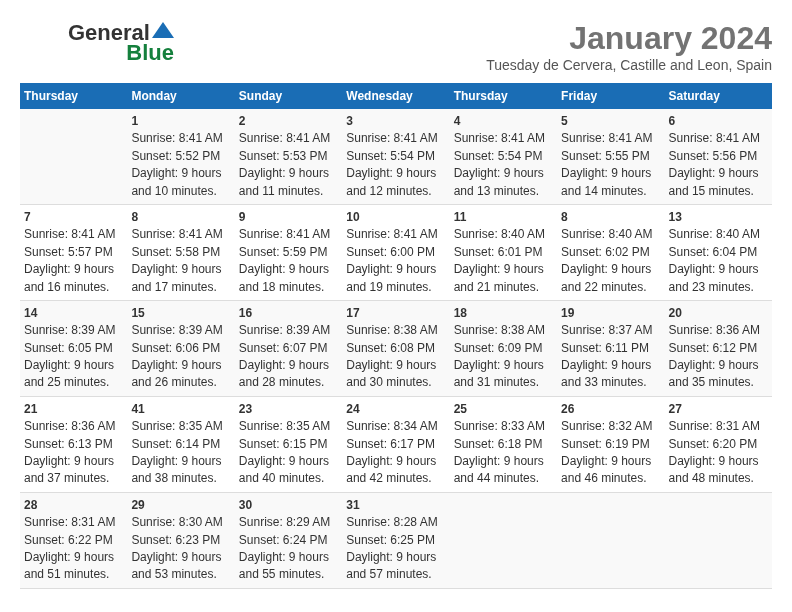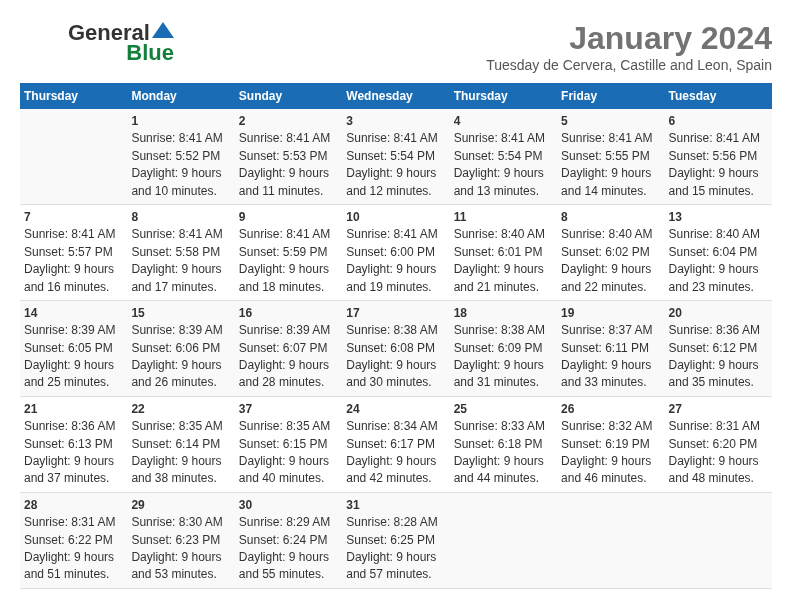--- a/index.html
+++ b/index.html
@@ -93,21 +93,21 @@
 <table>
   <thead>
     <tr>
 
     <th>Thursday</th>
         <th>Monday</th>
         <th>Sunday</th>
         <th>Wednesday</th>
         <th>Thursday</th>
         <th>Friday</th>
-        <th>Tuesday</th>
+        <th>Saturday</th>
       </tr>
   </thead>
   <tbody id="calendar-body">
   <tr>
         <td></td>
         <td>
           <div class="day-num">1</div>
           <div class="cell-content">Sunrise: 8:41 AM<br>Sunset: 5:52 PM<br>Daylight: 9 hours and 10 minutes.</div>
         </td>
         <td>
@@ -190,25 +190,25 @@
           <div class="day-num">20</div>
           <div class="cell-content">Sunrise: 8:36 AM<br>Sunset: 6:12 PM<br>Daylight: 9 hours and 35 minutes.</div>
         </td>
       </tr>
       <tr>
         <td>
           <div class="day-num">21</div>
           <div class="cell-content">Sunrise: 8:36 AM<br>Sunset: 6:13 PM<br>Daylight: 9 hours and 37 minutes.</div>
         </td>
         <td>
-          <div class="day-num">22</div>
+          <div class="day-num">41</div>
           <div class="cell-content">Sunrise: 8:35 AM<br>Sunset: 6:14 PM<br>Daylight: 9 hours and 38 minutes.</div>
         </td>
         <td>
-          <div class="day-num">37</div>
+          <div class="day-num">23</div>
           <div class="cell-content">Sunrise: 8:35 AM<br>Sunset: 6:15 PM<br>Daylight: 9 hours and 40 minutes.</div>
         </td>
         <td>
           <div class="day-num">24</div>
           <div class="cell-content">Sunrise: 8:34 AM<br>Sunset: 6:17 PM<br>Daylight: 9 hours and 42 minutes.</div>
         </td>
         <td>
           <div class="day-num">25</div>
           <div class="cell-content">Sunrise: 8:33 AM<br>Sunset: 6:18 PM<br>Daylight: 9 hours and 44 minutes.</div>
         </td>

